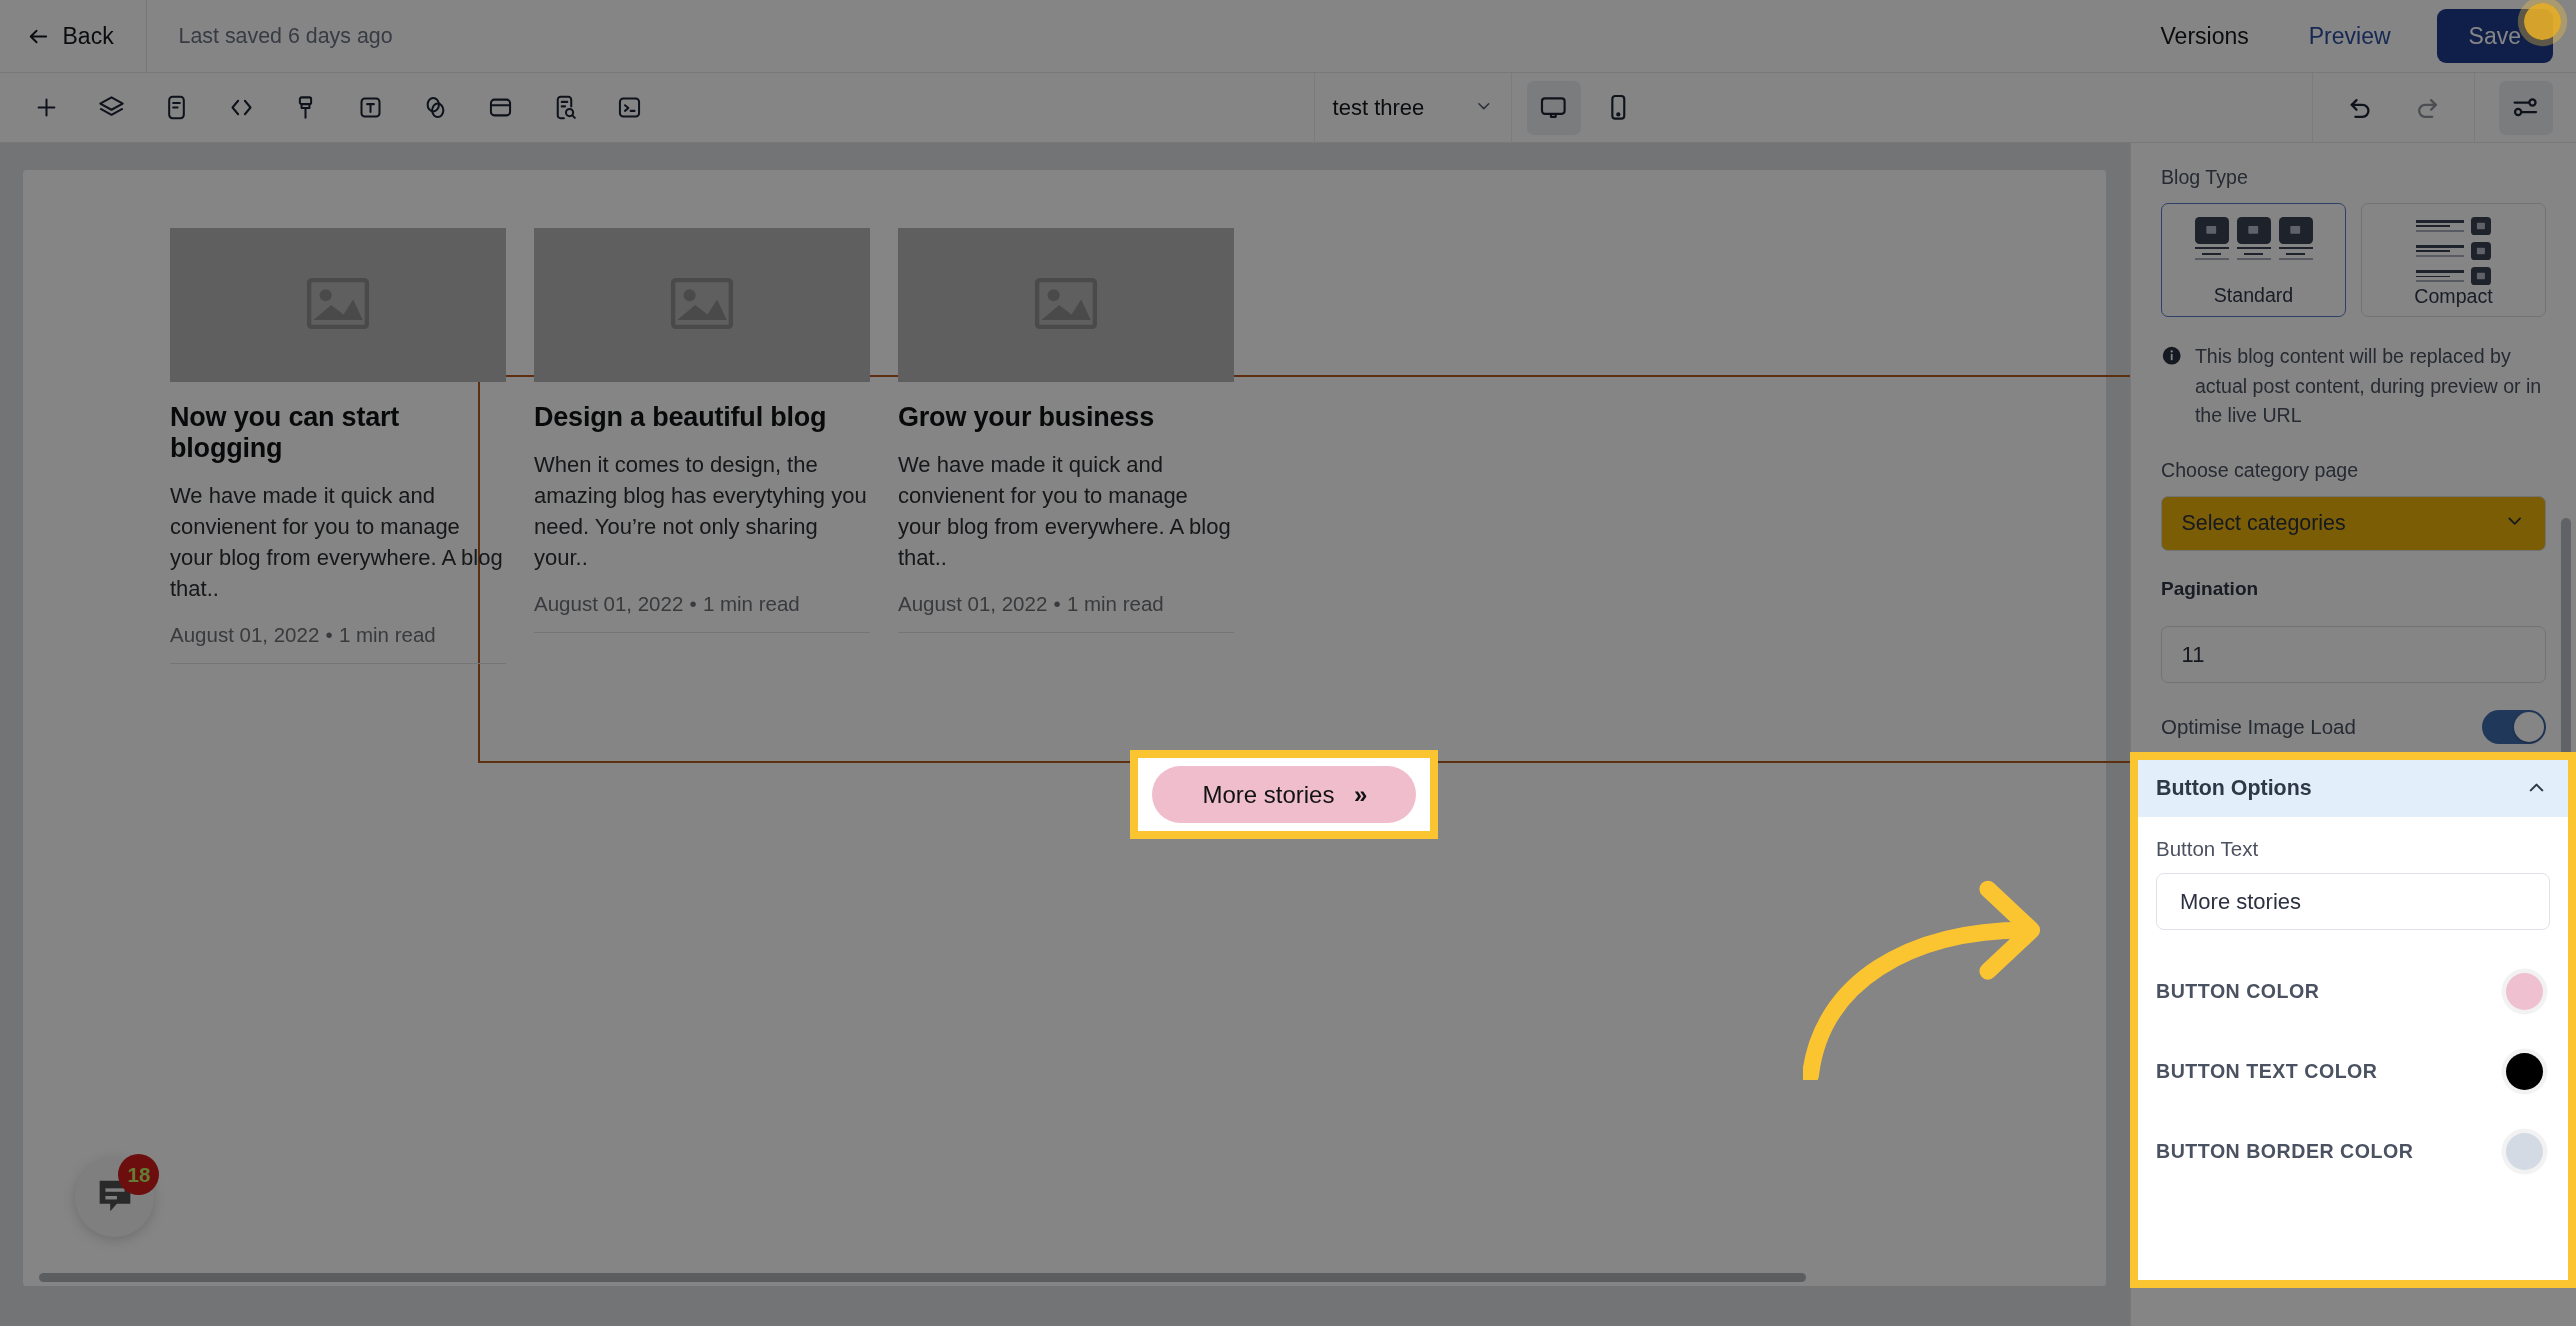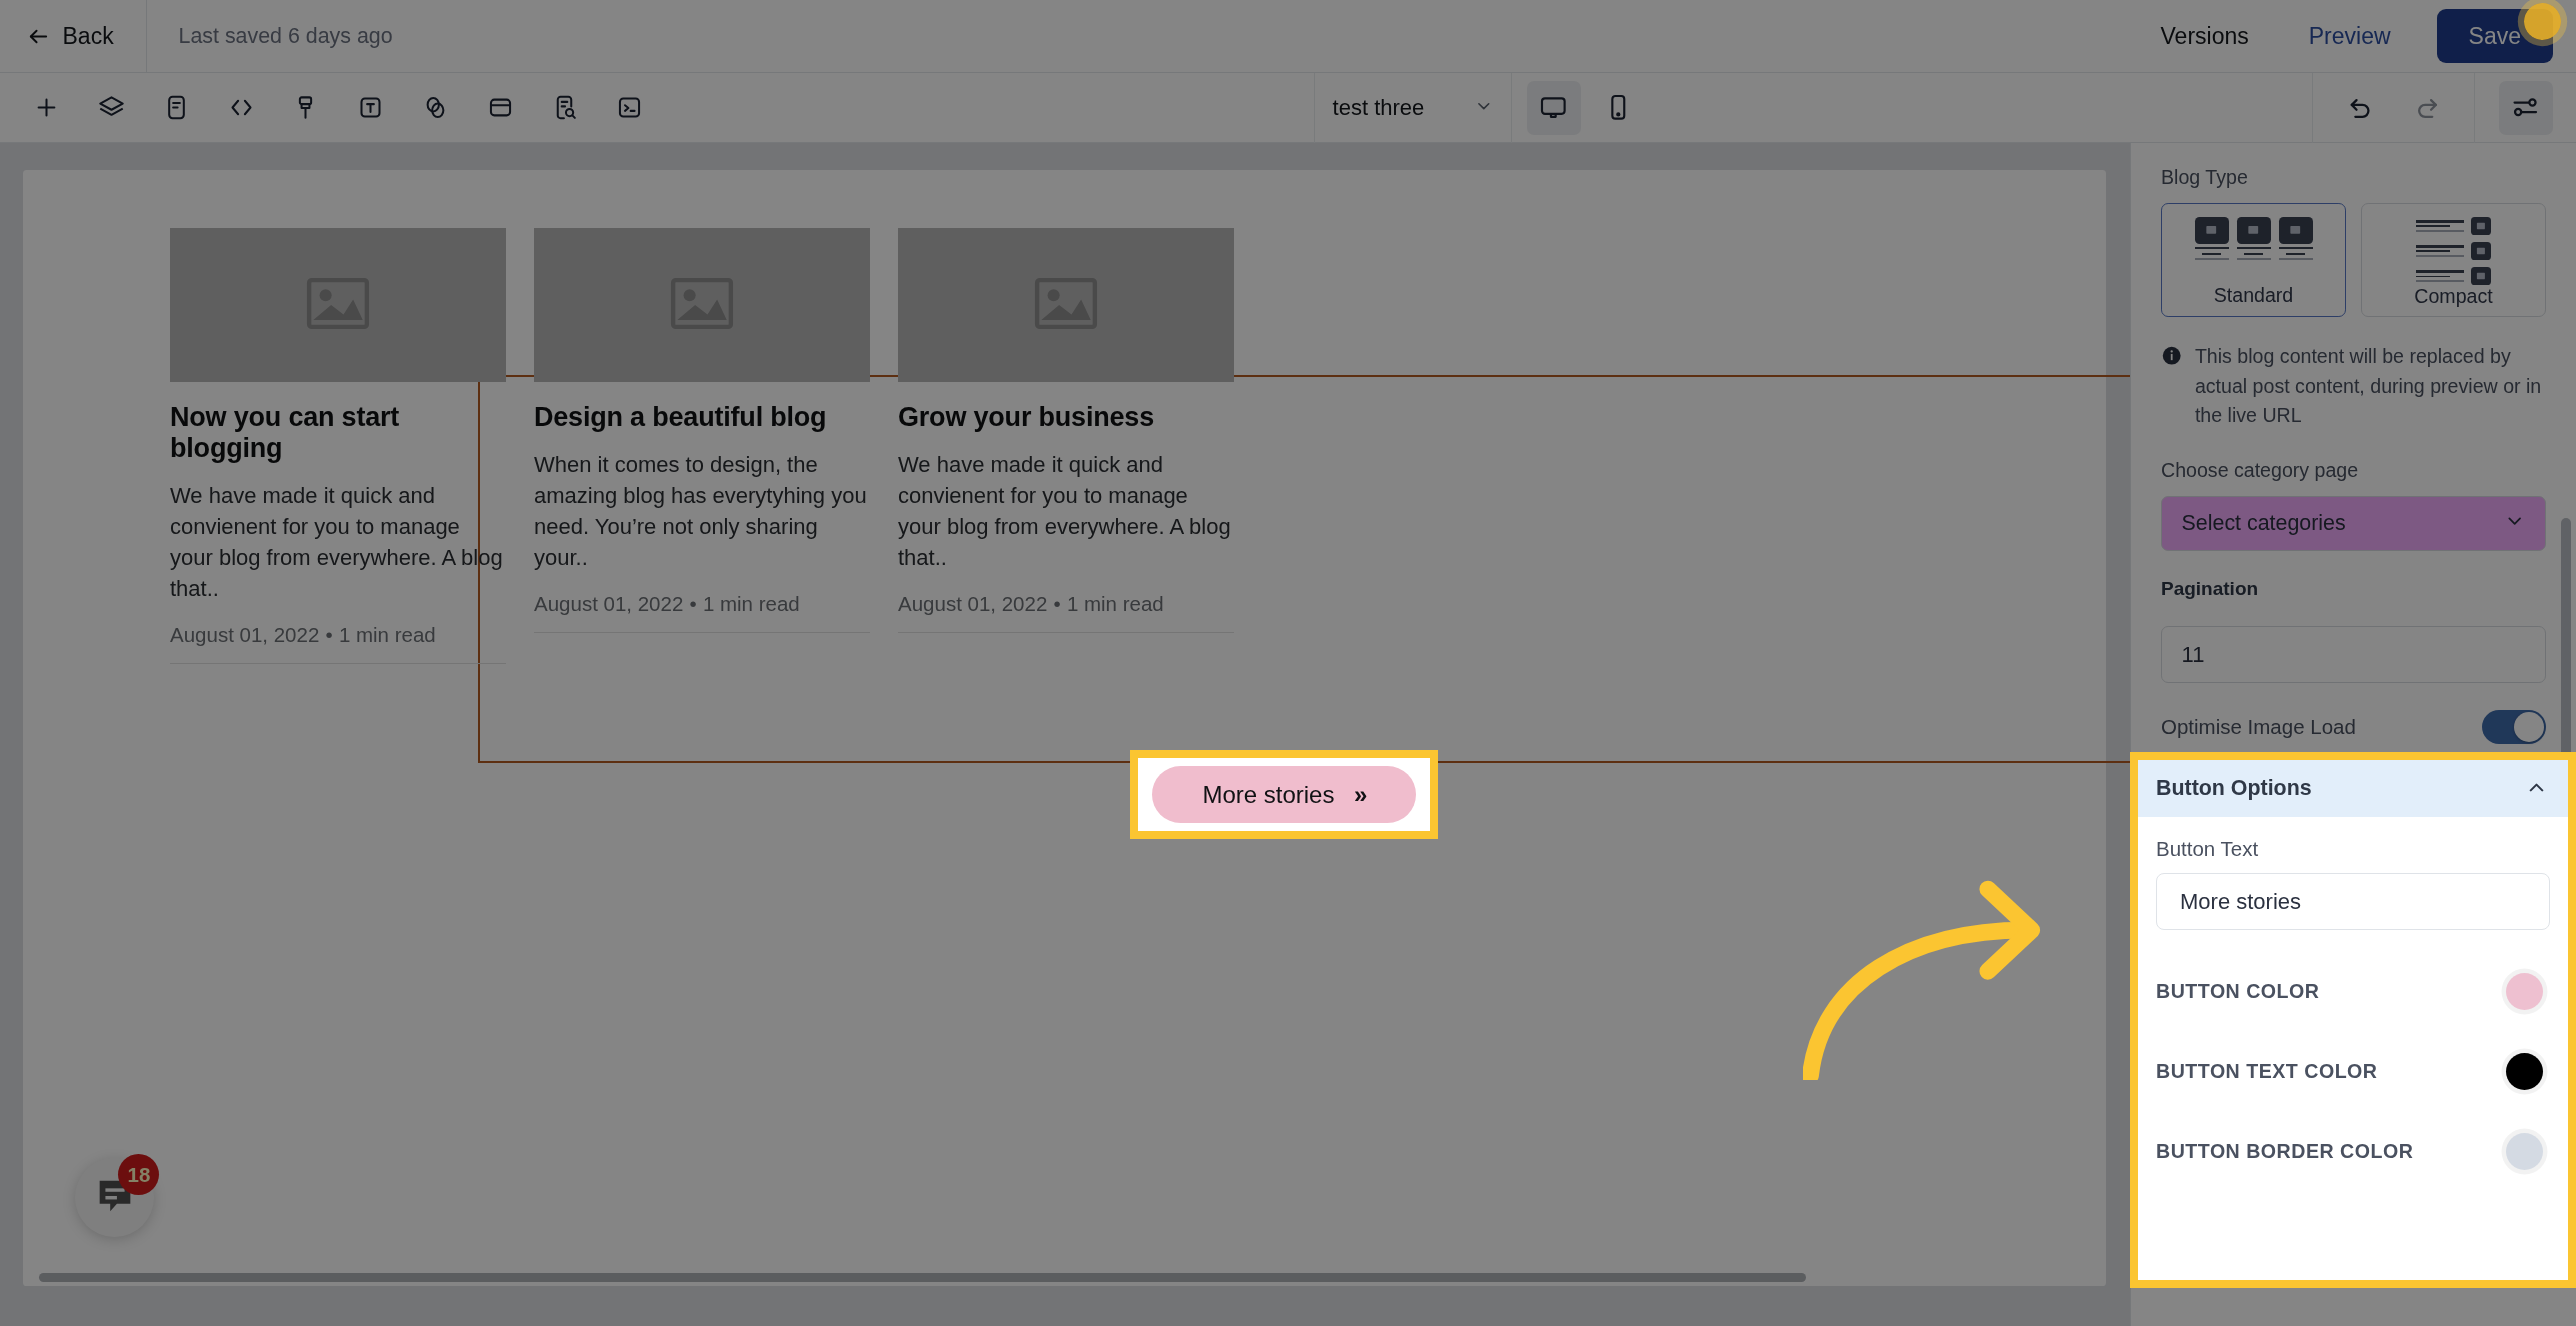--- a/index.html
+++ b/index.html
@@ -165,21 +165,21 @@
   .chat-widget {
     position: absolute; left: 52px; bottom: 49px;
     width: 79px; height: 79px; border-radius: 50%;
     background: #f4f4f4; box-shadow: 0 2.7px 12.5px rgba(0,0,0,.18);
     display: flex; align-items: center; justify-content: center;
     cursor: pointer;
   }
   .chat-badge {
     position: absolute; top: -3.6px; right: -5.4px;
     width: 41px; height: 41px; border-radius: 50%;
-    background: #cf1b1b; color: #fef9c3;
+    background: #cf1b1b; color: #bef264;
     font-size: 20.5px; font-weight: 600;
     display: flex; align-items: center; justify-content: center;
   }
   .h-scroll {
     position: absolute; left: 16px; bottom: 3.6px;
     width: 1767px; height: 9.8px; border-radius: 5.4px;
     background: #aeb2b7;
   }
 
   
@@ -227,21 +227,21 @@
 
   .info-row { display: flex; gap: 12.5px; margin-bottom: 28.6px; }
   .info-icon { flex: 0 0 auto; margin-top: 2.7px; }
   .info-text { font-size: 19.6px; color: #4a5160; line-height: 1.5; }
 
   .rp-select {
     width: 100%; height: 55px; border: 0.9px solid #d7dbe0;
     border-radius: 7.1px; display: flex; align-items: center;
     justify-content: space-between; padding: 0 19.6px;
     font-size: 21.4px; color: #2b3140; cursor: pointer;
-    margin-bottom: 27px; background: #f0abfc;
+    margin-bottom: 27px; background: #eab308;
   }
   .rp-input {
     width: 100%; height: 57px; border: 0.9px solid #d7dbe0;
     border-radius: 7.1px; padding: 0 19.6px;
     font-size: 22px; color: #2b3140; background: #fff;
     display: flex; align-items: center;
     margin-bottom: 27px;
   }
   .toggle-row {
     display: flex; align-items: center; justify-content: space-between;

